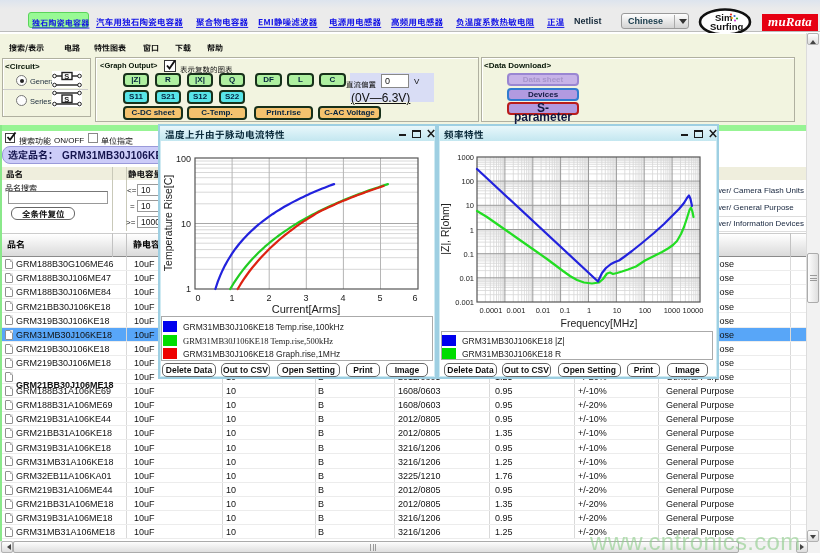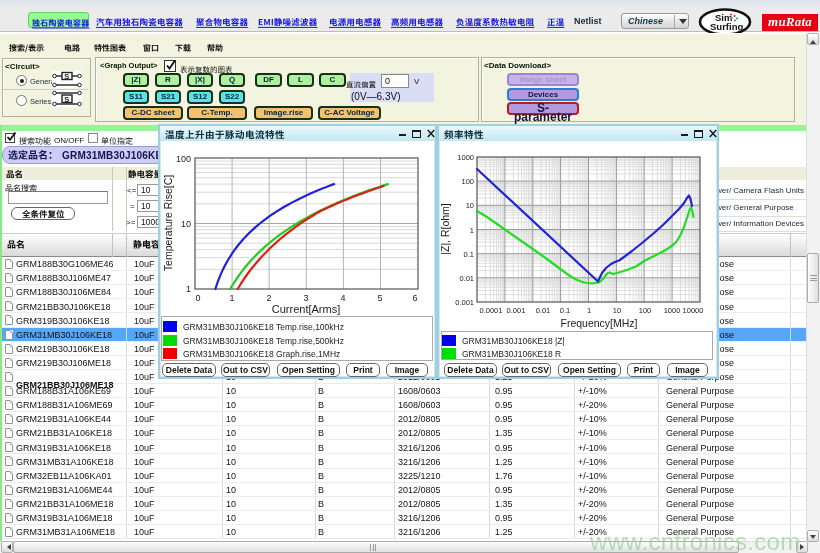--- a/index.html
+++ b/index.html
@@ -89,21 +89,21 @@
       <use href="#g700_7535" transform="translate(60.9,7.3) scale(0.0085,-0.0085)"></use>
       <use href="#g700_963b" transform="translate(69.6,7.3) scale(0.0085,-0.0085)"></use>
       <rect x="0" y="8.9" width="78.3" height="1" fill="#1414e6"></rect>
     </svg></div>
 <div class="abs" style="left:547px;top:15.5px;"><svg width="18" height="12" viewBox="0 0 18 12" style="overflow:visible" fill="#1414e6">
       <use href="#g700_6b63" transform="translate(0.0,7.3) scale(0.0085,-0.0085)"></use>
       <use href="#g700_6e29" transform="translate(8.7,7.3) scale(0.0085,-0.0085)"></use>
       <rect x="0" y="8.9" width="17.4" height="1" fill="#1414e6"></rect>
     </svg></div>
 <div class="abs b" style="left:574px;top:16px;font-size:9px;color:#15293a;">Netlist</div>
-<div class="abs" style="left:621px;top:13px;width:68px;height:16px;background:linear-gradient(#fefefe,#d3d3d3);border:1px solid #9a9a9a;border-radius:3px;font-style:italic;">
+<div class="abs" style="left:621px;top:13px;width:68px;height:16px;background:linear-gradient(#fefefe,#d3d3d3);border:1px solid #9a9a9a;border-radius:3px;">
     <span class="abs b" style="left:6px;top:2px;font-size:9px;color:#173a4a;">Chinese</span>
     <span class="abs" style="left:52px;top:1px;width:1px;height:13px;background:#aaa;"></span>
     <span class="abs" style="left:57px;top:5px;width:0;height:0;border:4px solid transparent;border-top:5px solid #333;"></span>
   </div>
 <svg class="abs" style="left:698px;top:8px;" width="54" height="28" viewBox="0 0 54 28">
 <ellipse cx="27" cy="14" rx="25" ry="12.5" fill="#fff" stroke="#111" stroke-width="2.6"></ellipse>
 <text x="17" y="13" font-size="9.5" font-weight="bold" fill="#111" font-family="Liberation Sans">Sim</text>
 <text x="12" y="22" font-size="9.5" font-weight="bold" fill="#111" font-family="Liberation Sans">Surfing</text>
 <circle cx="33" cy="6.5" r="1.1" fill="#e33"></circle>
     <circle cx="36.5" cy="8" r="1.1" fill="#36c"></circle>
@@ -200,28 +200,28 @@
 <div class="btn" style="left:219px;top:90px;width:26px;height:14px;background:#58e5e8;">S22</div>
 <div class="abs" style="left:350px;top:73px;width:84px;height:29px;background:#d9ddf5;"></div>
 <div class="abs" style="left:346px;top:77px;"><svg width="30" height="10" viewBox="0 0 30 10" style="overflow:visible" fill="#101010">
       <use href="#g400_76f4" transform="translate(0.0,6.5) scale(0.0075,-0.0075)"></use>
       <use href="#g400_6d41" transform="translate(7.5,6.5) scale(0.0075,-0.0075)"></use>
       <use href="#g400_504f" transform="translate(15.0,6.5) scale(0.0075,-0.0075)"></use>
       <use href="#g400_7f6e" transform="translate(22.5,6.5) scale(0.0075,-0.0075)"></use>
     </svg></div>
 <div class="abs" style="left:381px;top:74px;width:28px;height:14px;background:#fff;border:1px solid #888;font-size:9px;line-height:12px;padding-left:3px;color:#111;">0</div>
 <div class="abs" style="left:414px;top:77px;font-size:8px;color:#101010;">V</div>
-<div class="abs" style="left:351px;top:91px;font-size:10px;color:#101010;">(0V—6.3V)</div>
+<div class="abs" style="left:351px;top:91px;font-size:12px;color:#101010;text-decoration:underline;">(0V—6.3V)</div>
 <div class="btn" style="left:123px;top:106px;width:60px;height:14px;background:#f4c26e;">C-DC sheet</div>
 <div class="btn" style="left:187px;top:106px;width:60px;height:14px;background:#f4c26e;">C-Temp.</div>
-<div class="btn" style="left:254px;top:106px;width:59px;height:14px;background:#f4c26e;">Image.rise</div>
+<div class="btn" style="left:254px;top:106px;width:59px;height:14px;background:#f4c26e;">Print.rise</div>
 <div class="btn" style="left:318px;top:106px;width:63px;height:14px;background:#f4c26e;">C-AC Voltage</div>
 <div class="abs" style="left:481px;top:57px;width:314px;height:65px;border:1px solid #b0b0a0;box-shadow:inset 1px 1px 0 #fff;"></div>
 <div class="abs b" style="left:484px;top:61px;font-size:8px;color:#071607;">&lt;Data Download&gt;</div>
-<div class="abs" style="left:507px;top:73px;width:72px;height:13px;background:#c7b3e8;border:2px solid #9a86d2;border-radius:4px;font-size:8px;font-weight:bold;color:#a795cb;text-align:center;line-height:9px;">Image sheet</div>
+<div class="abs" style="left:507px;top:73px;width:72px;height:13px;background:#c7b3e8;border:2px solid #9a86d2;border-radius:4px;font-size:8px;font-weight:bold;color:#a795cb;text-align:center;line-height:9px;">Data sheet</div>
 <div class="abs" style="left:507px;top:88px;width:72px;height:13px;background:#b29ae0;border:2px solid #2f7bd0;border-radius:4px;font-size:8px;font-weight:bold;color:#101840;text-align:center;line-height:9px;">Devices</div>
 <div class="abs" style="left:507px;top:102px;width:72px;height:13px;background:#b29ae0;border:2px solid #b91c1c;border-radius:4px;font-size:12px;font-weight:bold;color:#101840;text-align:center;line-height:9px;">S-parameter</div>
 <div class="abs" style="left:0;top:125px;width:806px;height:428px;background:#fff;"></div>
 <div class="abs" style="left:0;top:125px;width:806px;height:6px;background:#97f494;"></div>
 <div class="abs" style="left:0;top:125px;width:2px;height:416px;background:#8ae88a;"></div>
 <div class="abs" style="left:5px;top:133px;width:10px;height:10px;background:#fff;border:1.5px solid #444;"></div>
 <svg class="abs" style="left:6px;top:132px;" width="11" height="10" viewBox="0 0 11 10">
     <path d="M1.5 5 L4 7.8 L9.5 0.5" stroke="#111" stroke-width="1.8" fill="none"></path>
   </svg>
 <div class="abs" style="left:19px;top:133.5px;"><svg width="32" height="11" viewBox="0 0 32 11" style="overflow:visible" fill="#111">
@@ -592,21 +592,21 @@
       <text x="183" y="160" font-size="9" fill="#222" text-anchor="middle" font-family="Liberation Sans">4</text>
       <text x="220" y="160" font-size="9" fill="#222" text-anchor="middle" font-family="Liberation Sans">5</text>
       <text x="255" y="160" font-size="9" fill="#222" text-anchor="middle" font-family="Liberation Sans">6</text>
       <text x="146" y="172" font-size="11" fill="#222" text-anchor="middle" font-family="Liberation Sans">Current[Arms]</text>
       <text x="12" y="82" font-size="10.5" fill="#222" text-anchor="middle" font-family="Liberation Sans" transform="rotate(-90 12 82)">Temperature Rise[C]</text>
     </svg>
     <div class="abs" style="left:1px;top:190px;width:272px;height:45px;border:1px solid #aaa;"></div>
     <div class="abs" style="left:2.8px;top:194.5px;width:14px;height:11px;background:#0000ee;"></div>
     <div class="abs" style="left:23px;top:195.5px;font-size:8.5px;color:#222;">GRM31MB30J106KE18 Temp.rise,100kHz</div>
     <div class="abs" style="left:2.8px;top:208.5px;width:14px;height:11px;background:#00dd00;"></div>
-    <div class="abs" style="left:23px;top:209.5px;font-size:8.5px;color:#222;">GRM31MB30J106KE18 Temp.rise,500kHz</div>
+    <div class="abs" style="left:23px;top:209.5px;font-size:8.5px;color:#222;font-family:Liberation Serif, serif;">GRM31MB30J106KE18 Temp.rise,500kHz</div>
     <div class="abs" style="left:2.8px;top:222px;width:14px;height:11px;background:#ee0000;"></div>
     <div class="abs" style="left:23px;top:223px;font-size:8.5px;color:#222;">GRM31MB30J106KE18 Graph.rise,1MHz</div>
     <div class="wbtn" style="left:2px;top:237px;width:54px;height:14px;line-height:12px;">Delete Data</div>
     <div class="wbtn" style="left:61px;top:237px;width:49px;height:14px;line-height:12px;">Out to CSV</div>
     <div class="wbtn" style="left:117px;top:237px;width:63px;height:14px;line-height:12px;">Open Setting</div>
     <div class="wbtn" style="left:186px;top:237px;width:34px;height:14px;line-height:12px;">Print</div>
     <div class="wbtn" style="left:226px;top:237px;width:42px;height:14px;line-height:12px;">Image</div>
   </div>
 <div class="abs" style="left:437px;top:124px;width:282px;height:255px;background:#fff;border:2px solid #9ecfe2;box-shadow:0 0 0 1px #cfeaf2 inset;z-index:10;">
     <div class="abs" style="left:0;top:0;width:278px;height:15px;background:linear-gradient(#e8f7fb,#c3e7f0);"></div>

